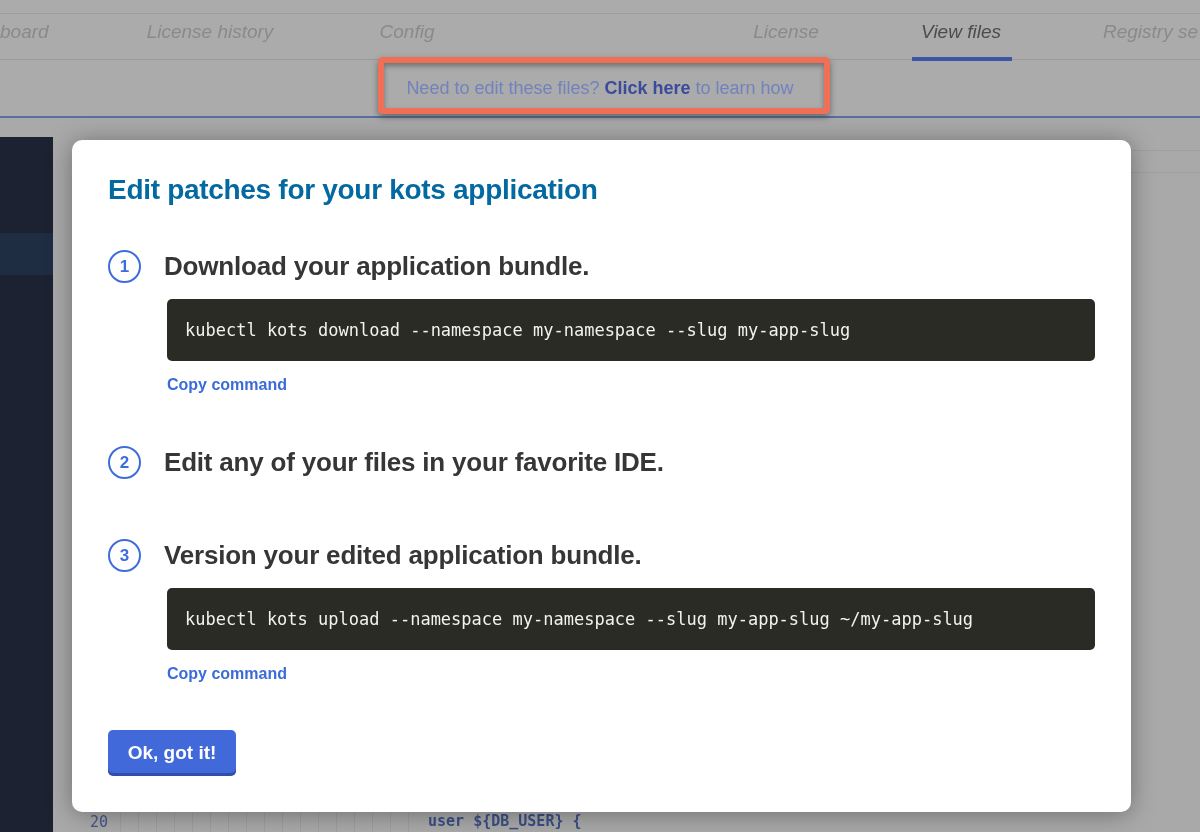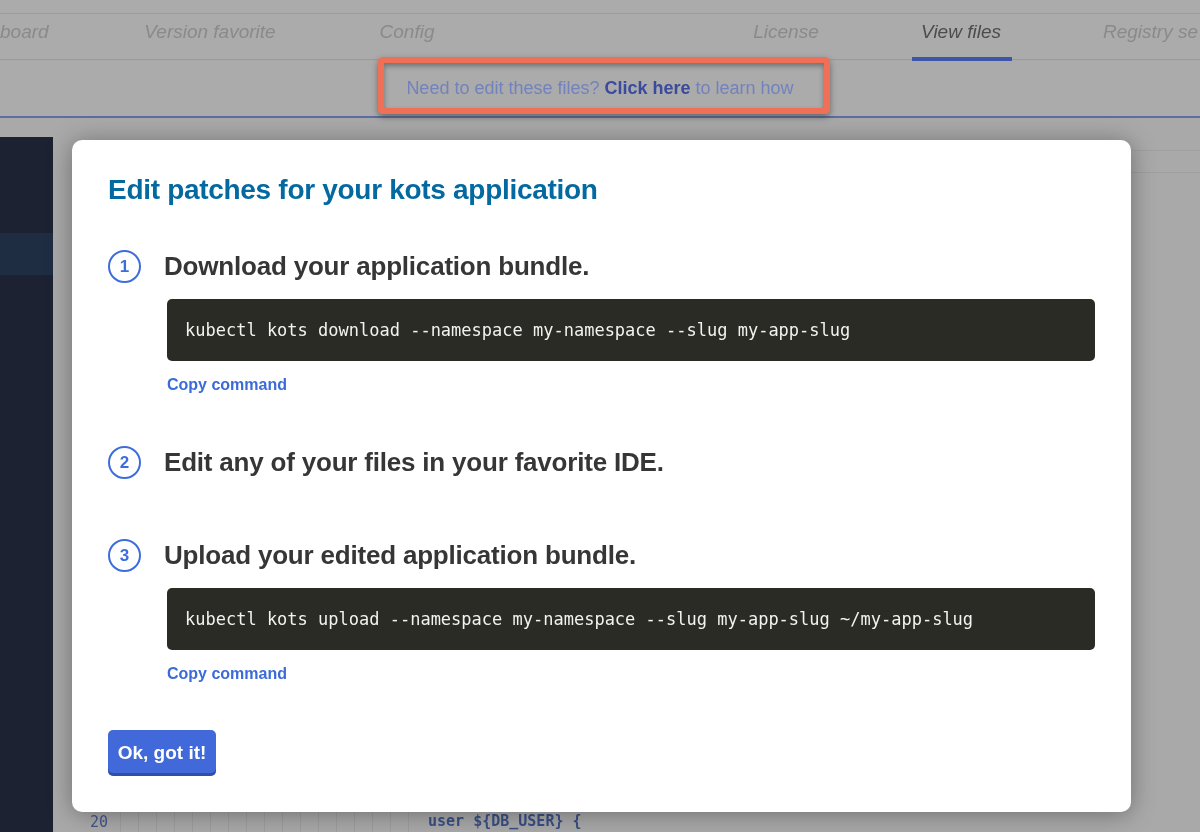--- a/index.html
+++ b/index.html
@@ -111,34 +111,34 @@
     font-family: "DejaVu Sans Mono", monospace; font-size: 17px; color: #f2f2ee;
     white-space: pre;
   }
   .copy-link {
     display: inline-block; margin: 15px 0 0 59px;
     font-size: 16px; font-weight: bold; color: #3b6bd8; cursor: pointer;
   }
   .ok-button {
     display: inline-block; margin-top: 47px;
     background: #4169d9; border: none; border-radius: 5px;
-    width: 108px; height: 46px;
+    width: 128px; height: 46px;
     font-family: "Liberation Sans", sans-serif;
     font-size: 19px; font-weight: bold; color: #ffffff;
     box-shadow: inset 0 -3px 0 rgba(0,0,30,0.25);
     cursor: pointer;
   }
 </style>
 </head>
 <body>
 
 <div class="tab-bar">
   <div class="top-hairline"></div>
   <div class="tab" style="left:0px;">board</div>
-  <div class="tab centered" style="left:210px;">Version favorite</div>
+  <div class="tab centered" style="left:210px;">License history</div>
   <div class="tab centered" style="left:407px;">Config</div>
   <div class="tab centered" style="left:786px;">License</div>
   <div class="tab centered active" style="left:961px;">View files</div>
   <div class="tab" style="left:1103px;">Registry se</div>
   <div class="tab-underline"></div>
 </div>
 
 <div class="banner"><span>Need to edit these files? </span><span class="banner-link">Click here</span><span> to learn how</span></div>
 
 <div class="annotation-box"></div>
@@ -166,20 +166,20 @@
   <div class="code-block">kubectl kots download --namespace my-namespace --slug my-app-slug</div>
   <span class="copy-link">Copy command</span>
 
   <div class="step-row step-2">
     <div class="step-circle">2</div>
     <div class="step-heading">Edit any of your files in your favorite IDE.</div>
   </div>
 
   <div class="step-row step-3">
     <div class="step-circle">3</div>
-    <div class="step-heading">Upload your edited application bundle.</div>
+    <div class="step-heading">Version your edited application bundle.</div>
   </div>
   <div class="code-block">kubectl kots upload --namespace my-namespace --slug my-app-slug ~/my-app-slug</div>
   <span class="copy-link">Copy command</span>
 
   <br>
   <button class="ok-button">Ok, got it!</button>
 </div>
 
 </body></html>

